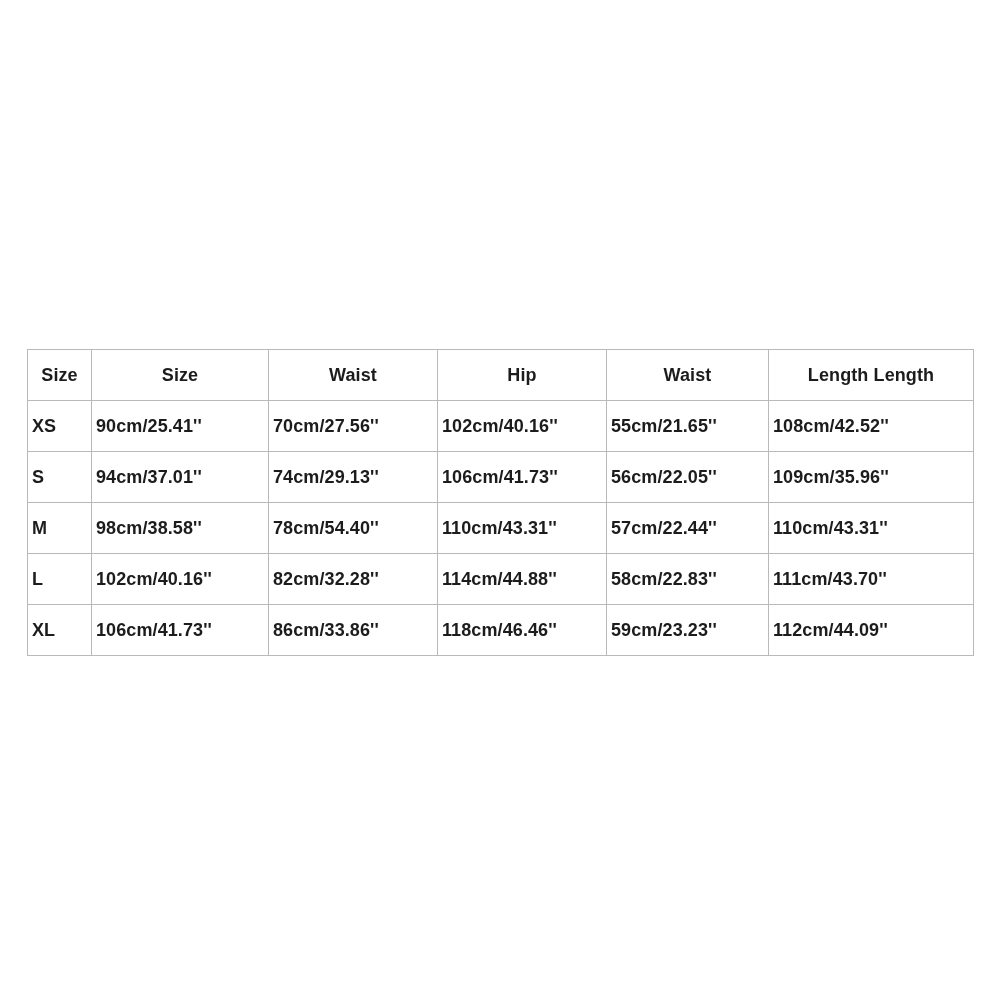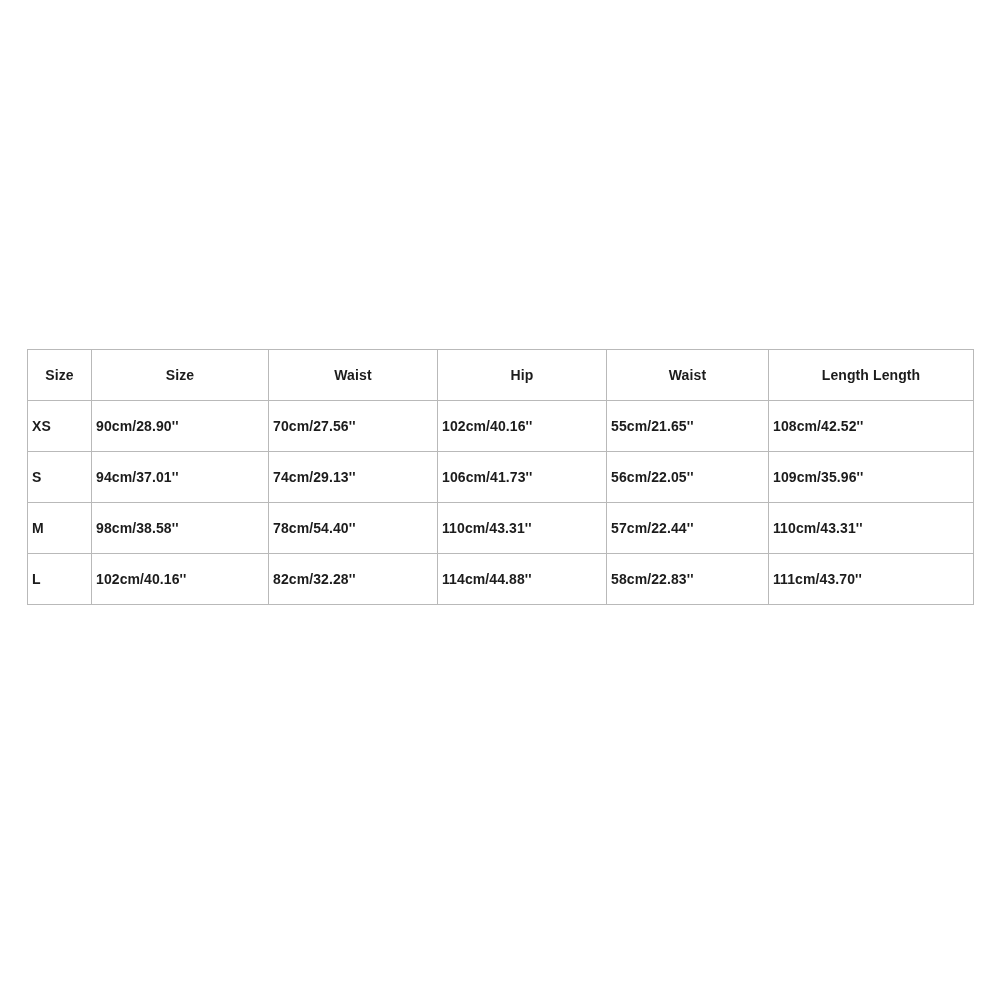--- a/index.html
+++ b/index.html
@@ -23,21 +23,21 @@
   table.size-table {
     border-collapse: collapse;
     width: 946px;
     table-layout: fixed;
   }
   table.size-table td,
   table.size-table th {
     border: 1px solid #b9b9b9;
     height: 50px;
     vertical-align: middle;
-    font-size: 14px;
+    font-size: 18px;
     font-weight: bold;
     color: #1c1c1c;
     padding: 0 4px;
     background: #ffffff;
     letter-spacing: 0.1px;
   }
   table.size-table col.c-size { width: 64px; }
   table.size-table col.c-bust { width: 177px; }
   table.size-table col.c-waist { width: 169px; }
   table.size-table col.c-hip { width: 169px; }
@@ -63,21 +63,21 @@
         <th>Size</th>
         <th>Waist</th>
         <th>Hip</th>
         <th>Waist</th>
         <th>Length Length</th>
       </tr>
     </thead>
     <tbody>
       <tr>
         <td>XS</td>
-        <td>90cm/28.90''</td>
+        <td>90cm/25.41''</td>
         <td>70cm/27.56''</td>
         <td>102cm/40.16''</td>
         <td>55cm/21.65''</td>
         <td>108cm/42.52''</td>
       </tr>
       <tr>
         <td>S</td>
         <td>94cm/37.01''</td>
         <td>74cm/29.13''</td>
         <td>106cm/41.73''</td>
@@ -93,15 +93,23 @@
         <td>110cm/43.31''</td>
       </tr>
       <tr>
         <td>L</td>
         <td>102cm/40.16''</td>
         <td>82cm/32.28''</td>
         <td>114cm/44.88''</td>
         <td>58cm/22.83''</td>
         <td>111cm/43.70''</td>
       </tr>
+      <tr>
+        <td>XL</td>
+        <td>106cm/41.73''</td>
+        <td>86cm/33.86''</td>
+        <td>118cm/46.46''</td>
+        <td>59cm/23.23''</td>
+        <td>112cm/44.09''</td>
+      </tr>
     </tbody>
   </table>
 </div>
 
 </body></html>

